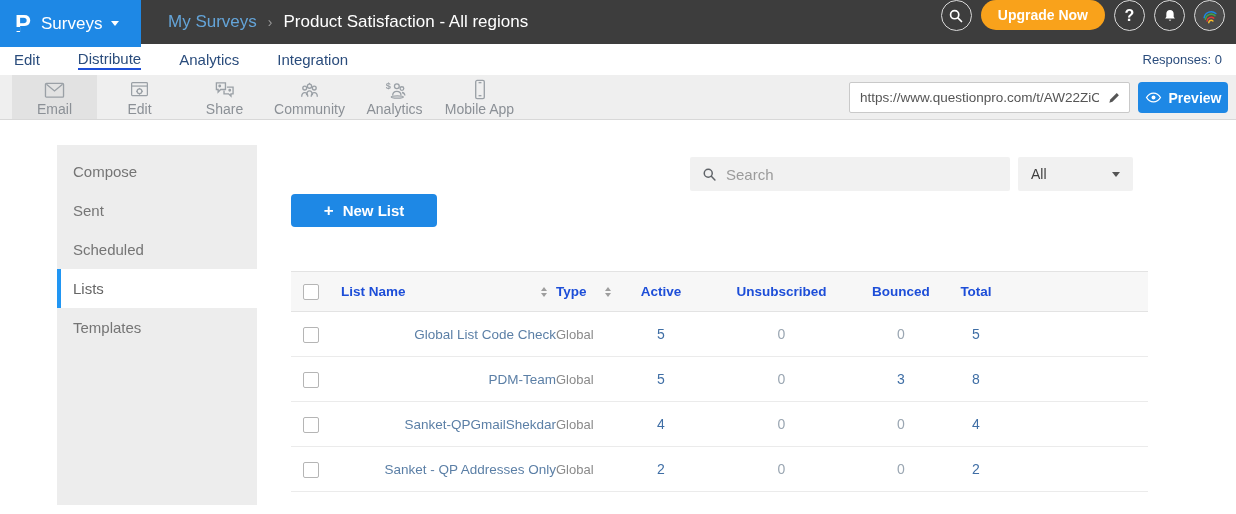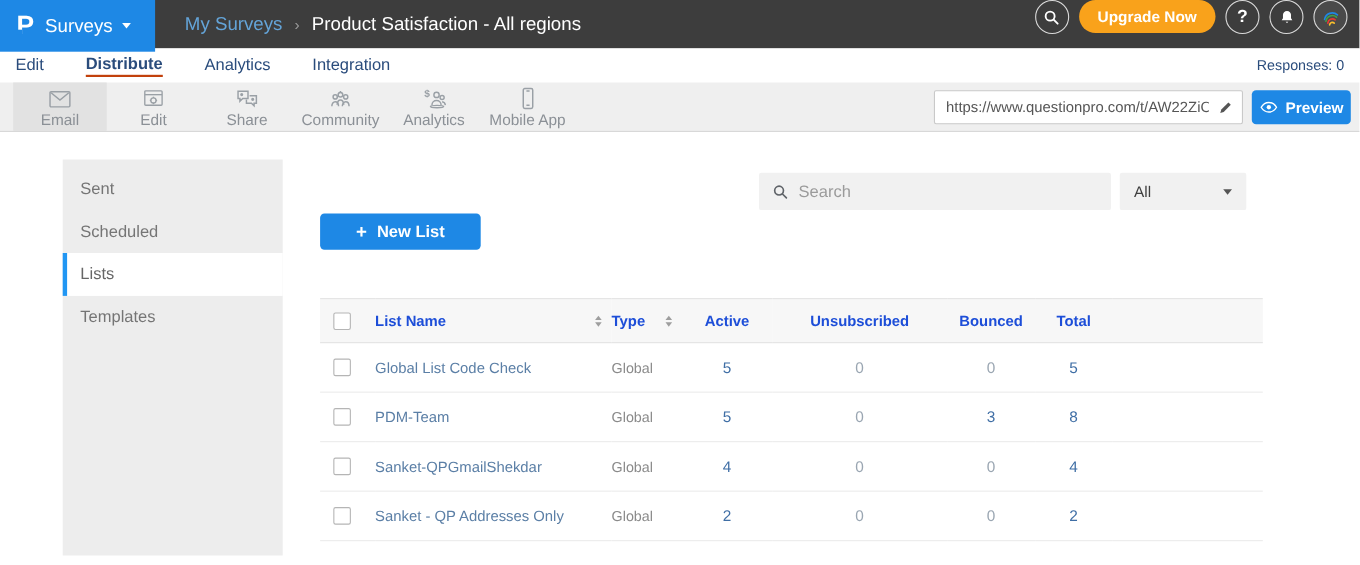--- a/index.html
+++ b/index.html
@@ -20,21 +20,21 @@
   .bc-current { color:#ffffff; font-size:17px; }
   .top-actions { position:absolute; right:11px; top:0; height:44px; display:flex; gap:9px; }
   .circle-btn { width:31px; height:31px; border-radius:50%; border:1.6px solid #dadada; background:transparent; display:flex; align-items:center; justify-content:center; cursor:pointer; color:#fff; font-family:inherit; }
   .circle-btn.help-q { font-size:16px; font-weight:700; }
   .upgrade-btn { height:30px; border:none; border-radius:15px; background:#f9a21b; color:#fff; font-size:14px; font-weight:700; padding:0 17px; cursor:pointer; font-family:inherit; }
   .avatar-btn { background:#4a4a4a; }
 
   
   .tabs { position:absolute; top:44px; left:0; width:1236px; height:31px; background:#fff; display:flex; align-items:center; padding-left:14px; }
   .tab { color:#2a4c7c; font-size:15px; margin-right:38px; text-decoration:none; cursor:pointer; padding-bottom:1px; }
-  .tab.active { border-bottom:2px solid #c2410c;font-weight:bold; }
+  .tab.active { border-bottom:2px solid #1d4ed8; }
   .responses { margin-left:auto; margin-right:14px; color:#2a4c7c; font-size:13px; }
 
   
   .channelbar { position:absolute; top:75px; left:0; width:1236px; height:45px; background:#efefef; border-bottom:1px solid #d8d8d8; }
   .channels { position:absolute; left:12px; top:0; height:44px; display:flex; }
   .channel { width:85px; height:44px; display:flex; flex-direction:column; align-items:center; justify-content:center; gap:1px; cursor:pointer; }
   .channel.active { background:#e2e2e2; }
   .ch-icon { height:22px; display:flex; align-items:flex-end; justify-content:center; }
   .ch-icon svg { stroke:#9aa0a6; fill:none; stroke-width:1.4; }
   .ch-label { font-size:14px; color:#8b9096; }
@@ -68,21 +68,21 @@
   thead tr { height:40px; background:#f7f7f7; border-top:1px solid #e3e3e3; border-bottom:1px solid #e3e3e3; }
   th { font-size:13.5px; color:#1d4ed8; font-weight:700; text-align:left; padding:0; }
   th.cb, td.cb { padding-left:12px; }
   .th-flex { display:flex; align-items:center; justify-content:space-between; padding-right:9px; }
   .sort { display:flex; flex-direction:column; gap:2px; cursor:pointer; }
   .sort i { display:block; width:0; height:0; border-left:3.5px solid transparent; border-right:3.5px solid transparent; }
   .sort .up { border-bottom:4px solid #9e9e9e; }
   .sort .dn { border-top:4px solid #9e9e9e; }
   th.num, td.num { text-align:center; }
   tbody tr { height:45px; border-bottom:1px solid #ebebeb; }
-  td.name { color:#5b7fa6; font-size:13.5px; cursor:pointer; }
+  td.name { color:#5b7fa6; font-size:13.5px; cursor:pointer;text-align:right; }
   td.type { color:#8a8a8a; font-size:13px; }
   td.num { font-size:14px; color:#3f6ea5; cursor:pointer; }
   td.num.zero { color:#9aa6b2; cursor:default; }
   .checkbox { width:16px; height:16px; border:1px solid #b5b5b5; border-radius:2px; background:#fff; display:inline-block; cursor:pointer; vertical-align:middle; }
 </style>
 </head>
 <body>
 
 <div class="app">
 
@@ -216,20 +216,21 @@
     <button class="preview-btn">
       <svg width="17" height="13" viewBox="0 0 18 14">
           <path d="M1.5 7S4.3 2.3 9 2.3 16.5 7 16.5 7 13.7 11.7 9 11.7 1.5 7 1.5 7z" stroke="#fff" stroke-width="1.4" fill="none"></path>
           <circle cx="9" cy="7" r="2.1" fill="#fff"></circle>
         </svg>
       <span>Preview</span>
     </button>
   </div>
 
   <aside class="sidebar">
+    <div class="side-item">Compose</div>
     <div class="side-item">Sent</div>
     <div class="side-item">Scheduled</div>
     <div class="side-item active">Lists</div>
     <div class="side-item">Templates</div>
   </aside>
 
   <div class="searchbox">
     <svg width="15" height="15" viewBox="0 0 18 18">
         <circle cx="7.5" cy="7.5" r="4.8" fill="none"></circle>
         <line x1="11.2" y1="11.2" x2="15.5" y2="15.5" stroke-linecap="round"></line>

